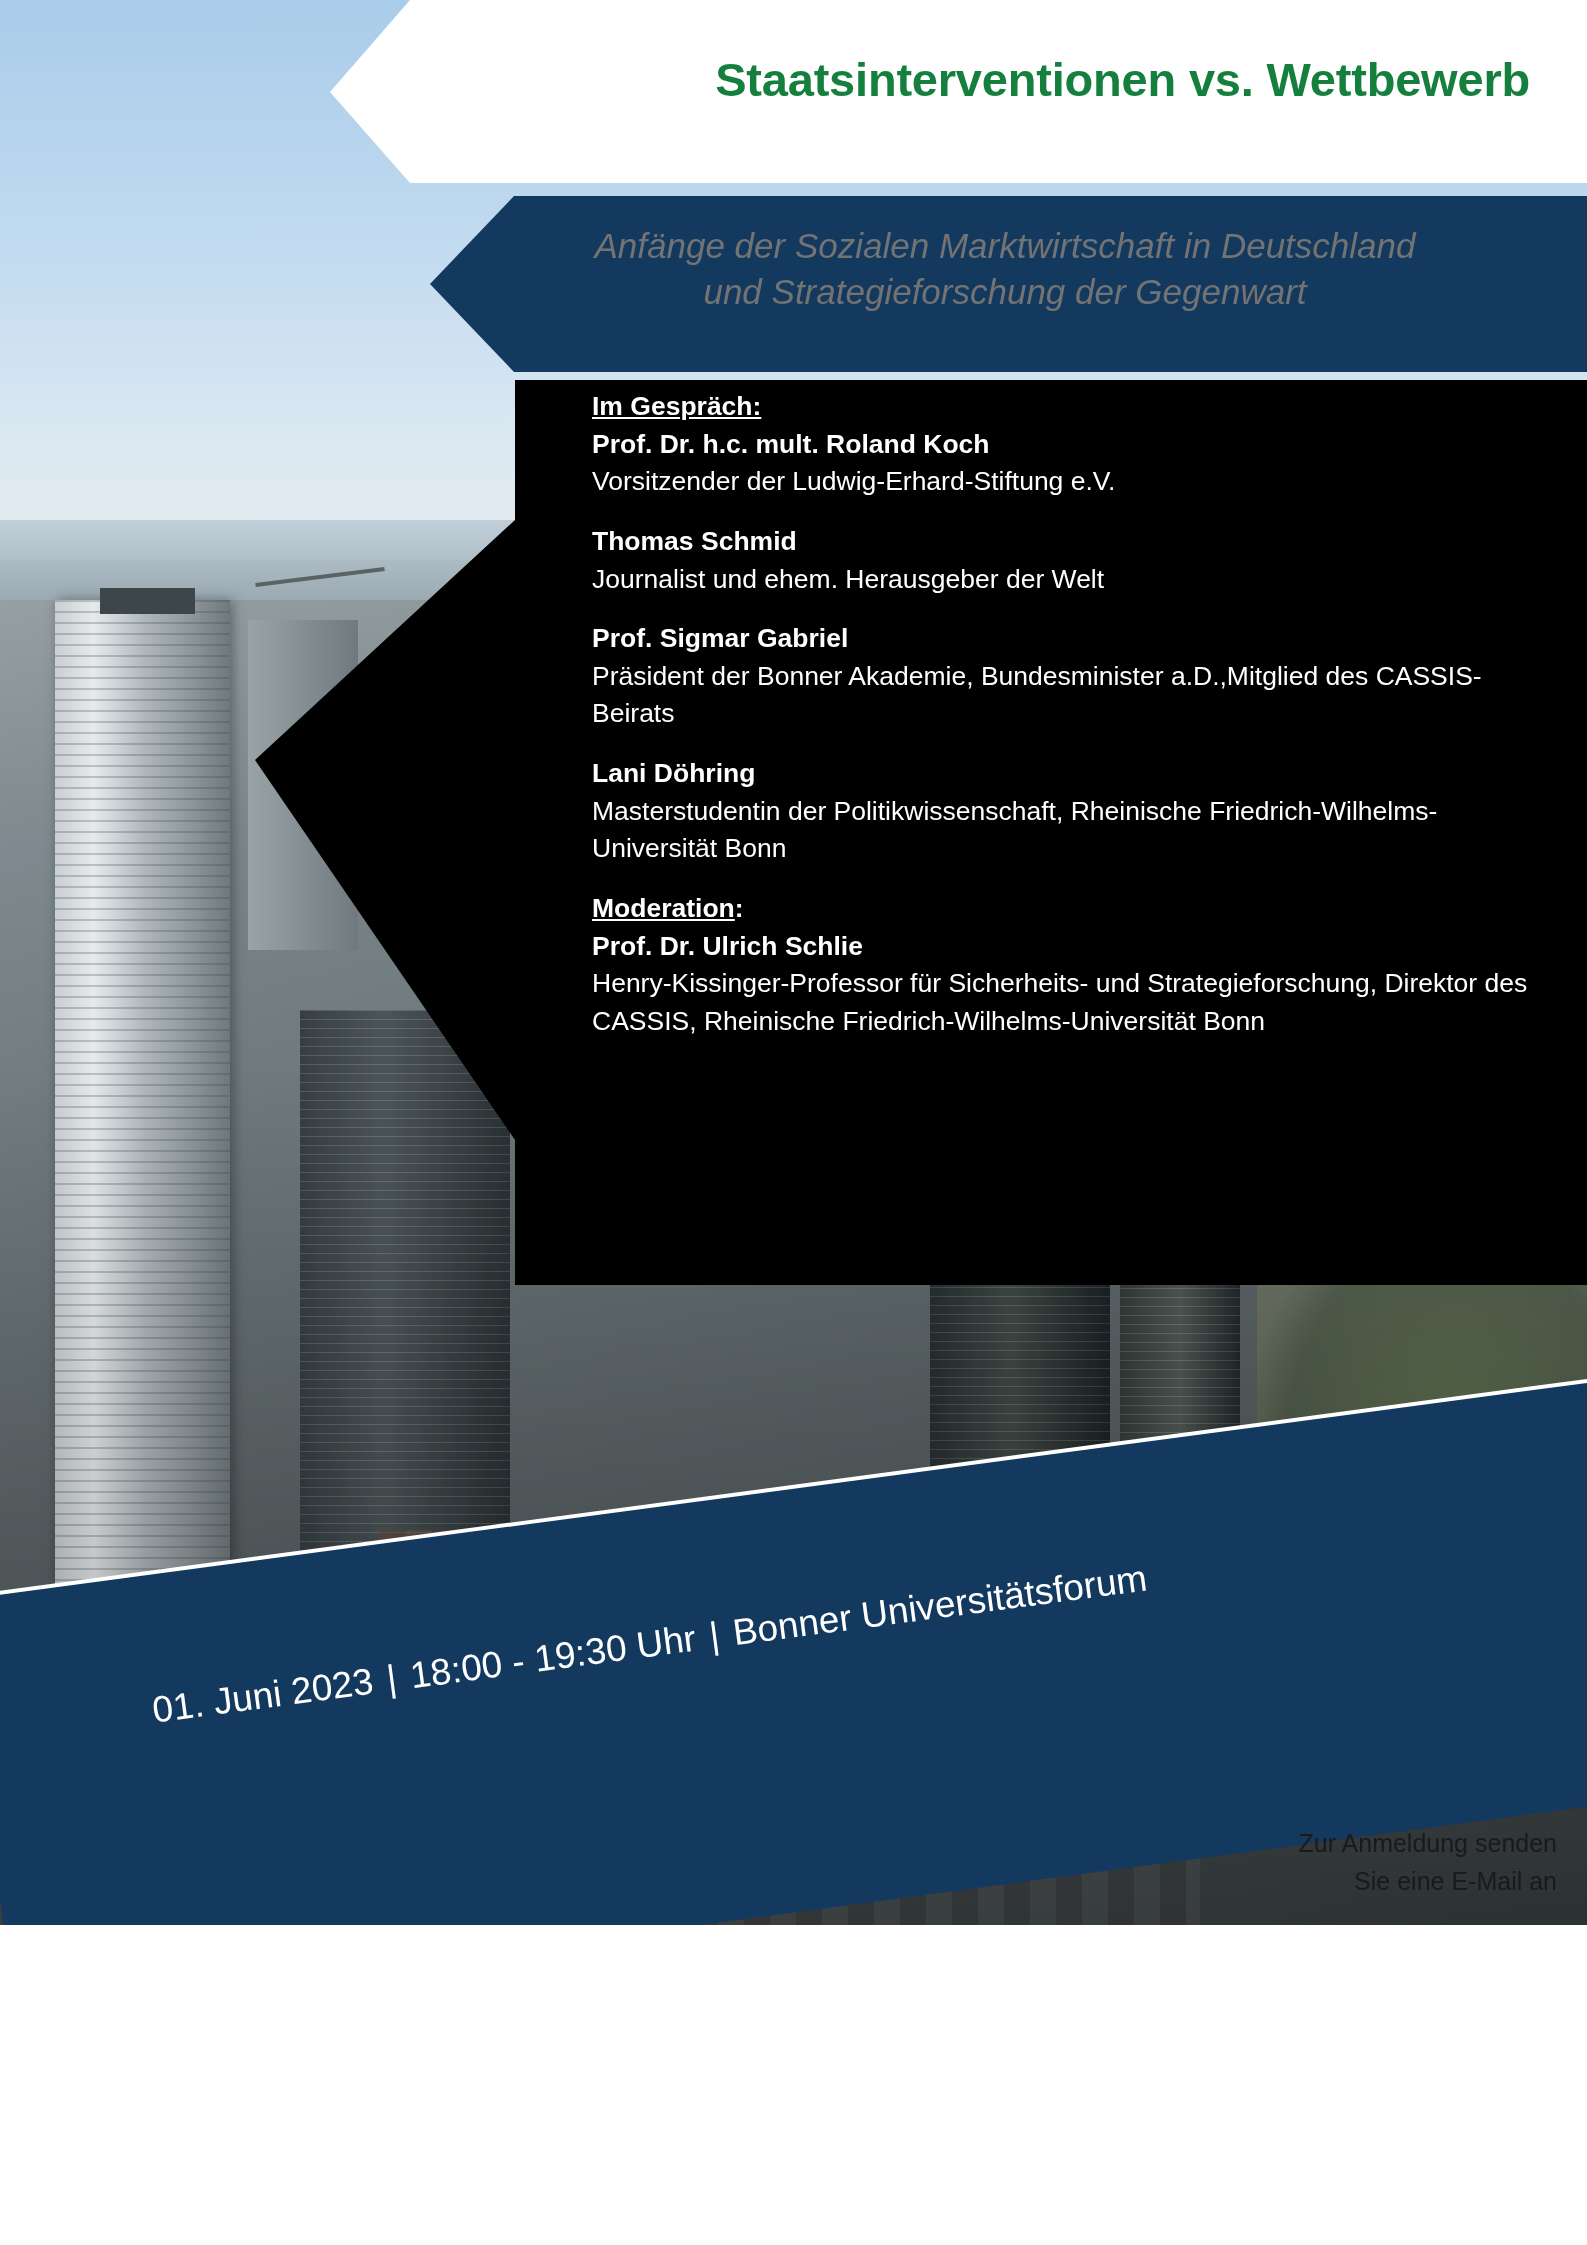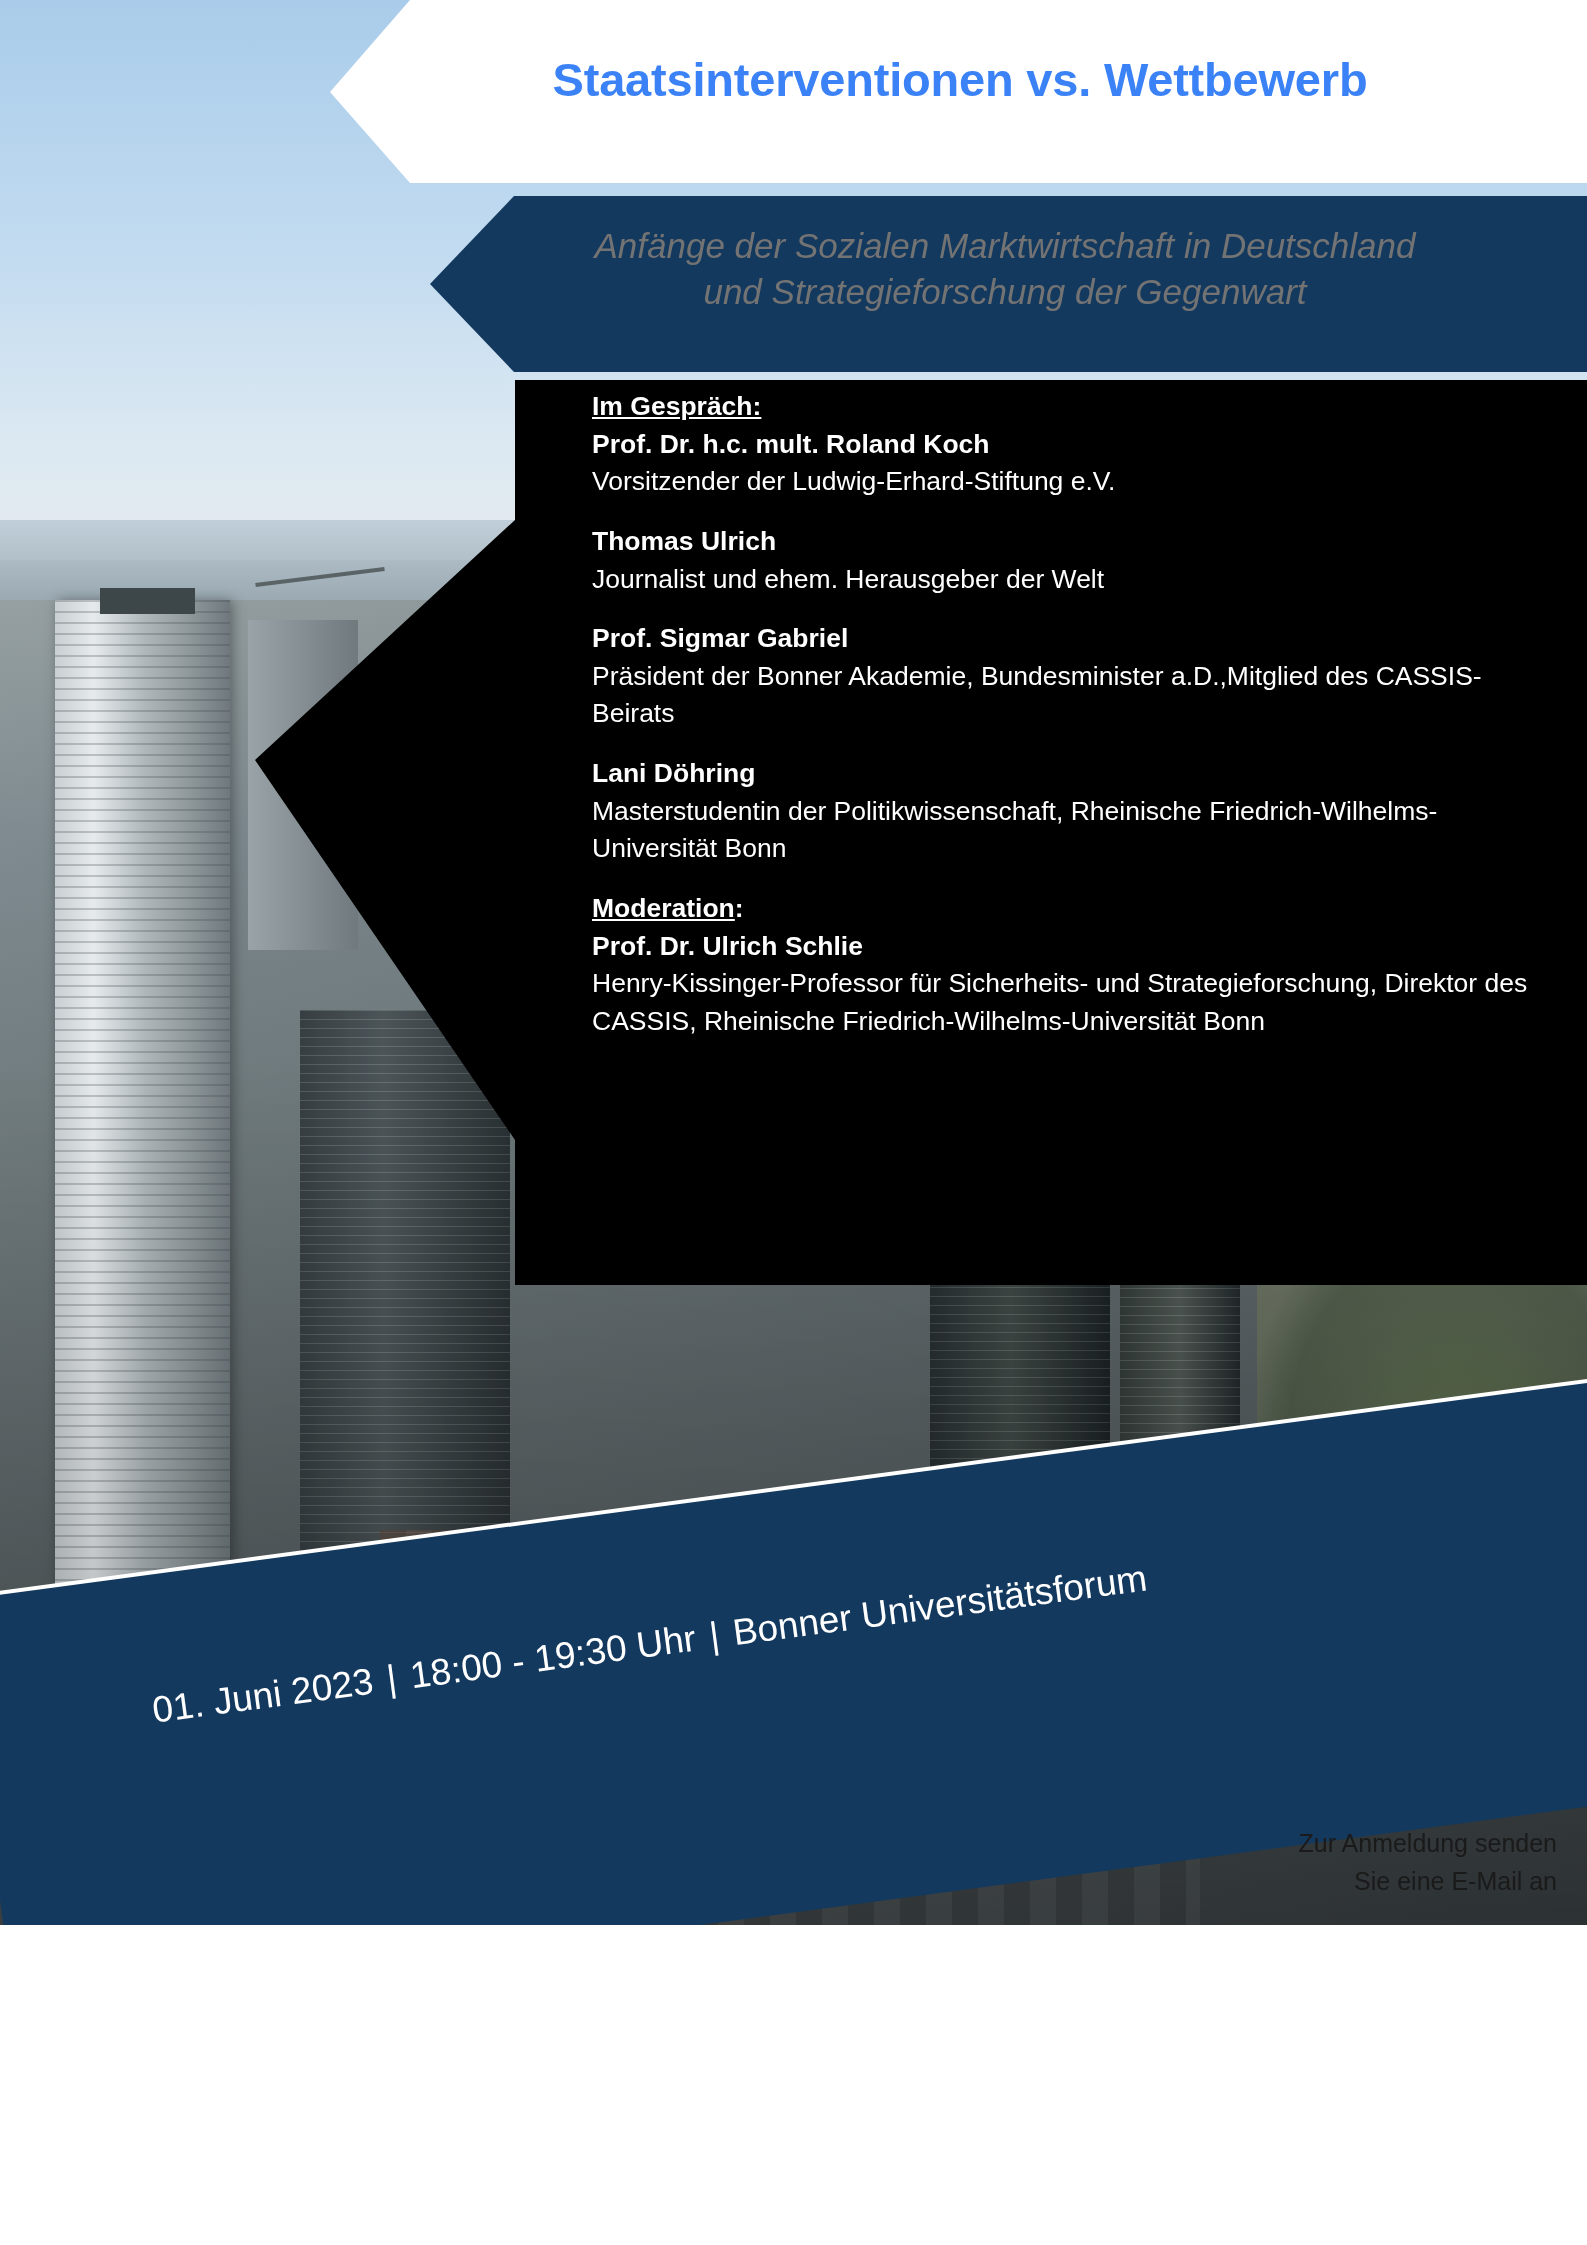--- a/index.html
+++ b/index.html
@@ -110,22 +110,22 @@
   }
 
   
   .header-band {
     position: absolute; left: 330px; top: 0; width: 1257px; height: 183px;
     background: #ffffff;
     clip-path: polygon(80px 0, 1257px 0, 1257px 183px, 80px 183px, 0 92px);
   }
   .header-title {
     position: absolute; left: 390px; top: 52px; width: 1140px;
-    text-align: center;
-    font-size: 47px; font-weight: bold; color: #3b82f6;
+    text-align: right;
+    font-size: 47px; font-weight: bold; color: #15803d;
     letter-spacing: -0.2px;
   }
 
   
   .subtitle-band {
     position: absolute; left: 430px; top: 196px; width: 1157px; height: 176px;
     background: #14395f;
     clip-path: polygon(84px 0, 1157px 0, 1157px 176px, 84px 176px, 0 88px);
   }
   .subtitle-text {
@@ -220,21 +220,21 @@
   <div class="panel"></div>
   <div class="panel-inner">
 
     <div class="blk">
       <div class="lbl-u">Im Gespräch:</div>
       <div class="nm">Prof. Dr. h.c. mult. Roland Koch</div>
       <div class="rl">Vorsitzender der Ludwig-Erhard-Stiftung e.V.</div>
     </div>
 
     <div class="blk">
-      <div class="nm">Thomas Ulrich</div>
+      <div class="nm">Thomas Schmid</div>
       <div class="rl">Journalist und ehem. Herausgeber der Welt</div>
     </div>
 
     <div class="blk">
       <div class="nm">Prof. Sigmar Gabriel</div>
       <div class="rl">Präsident der Bonner Akademie, Bundesminister a.D.,Mitglied des CASSIS-Beirats</div>
     </div>
 
     <div class="blk">
       <div class="nm">Lani Döhring</div>

